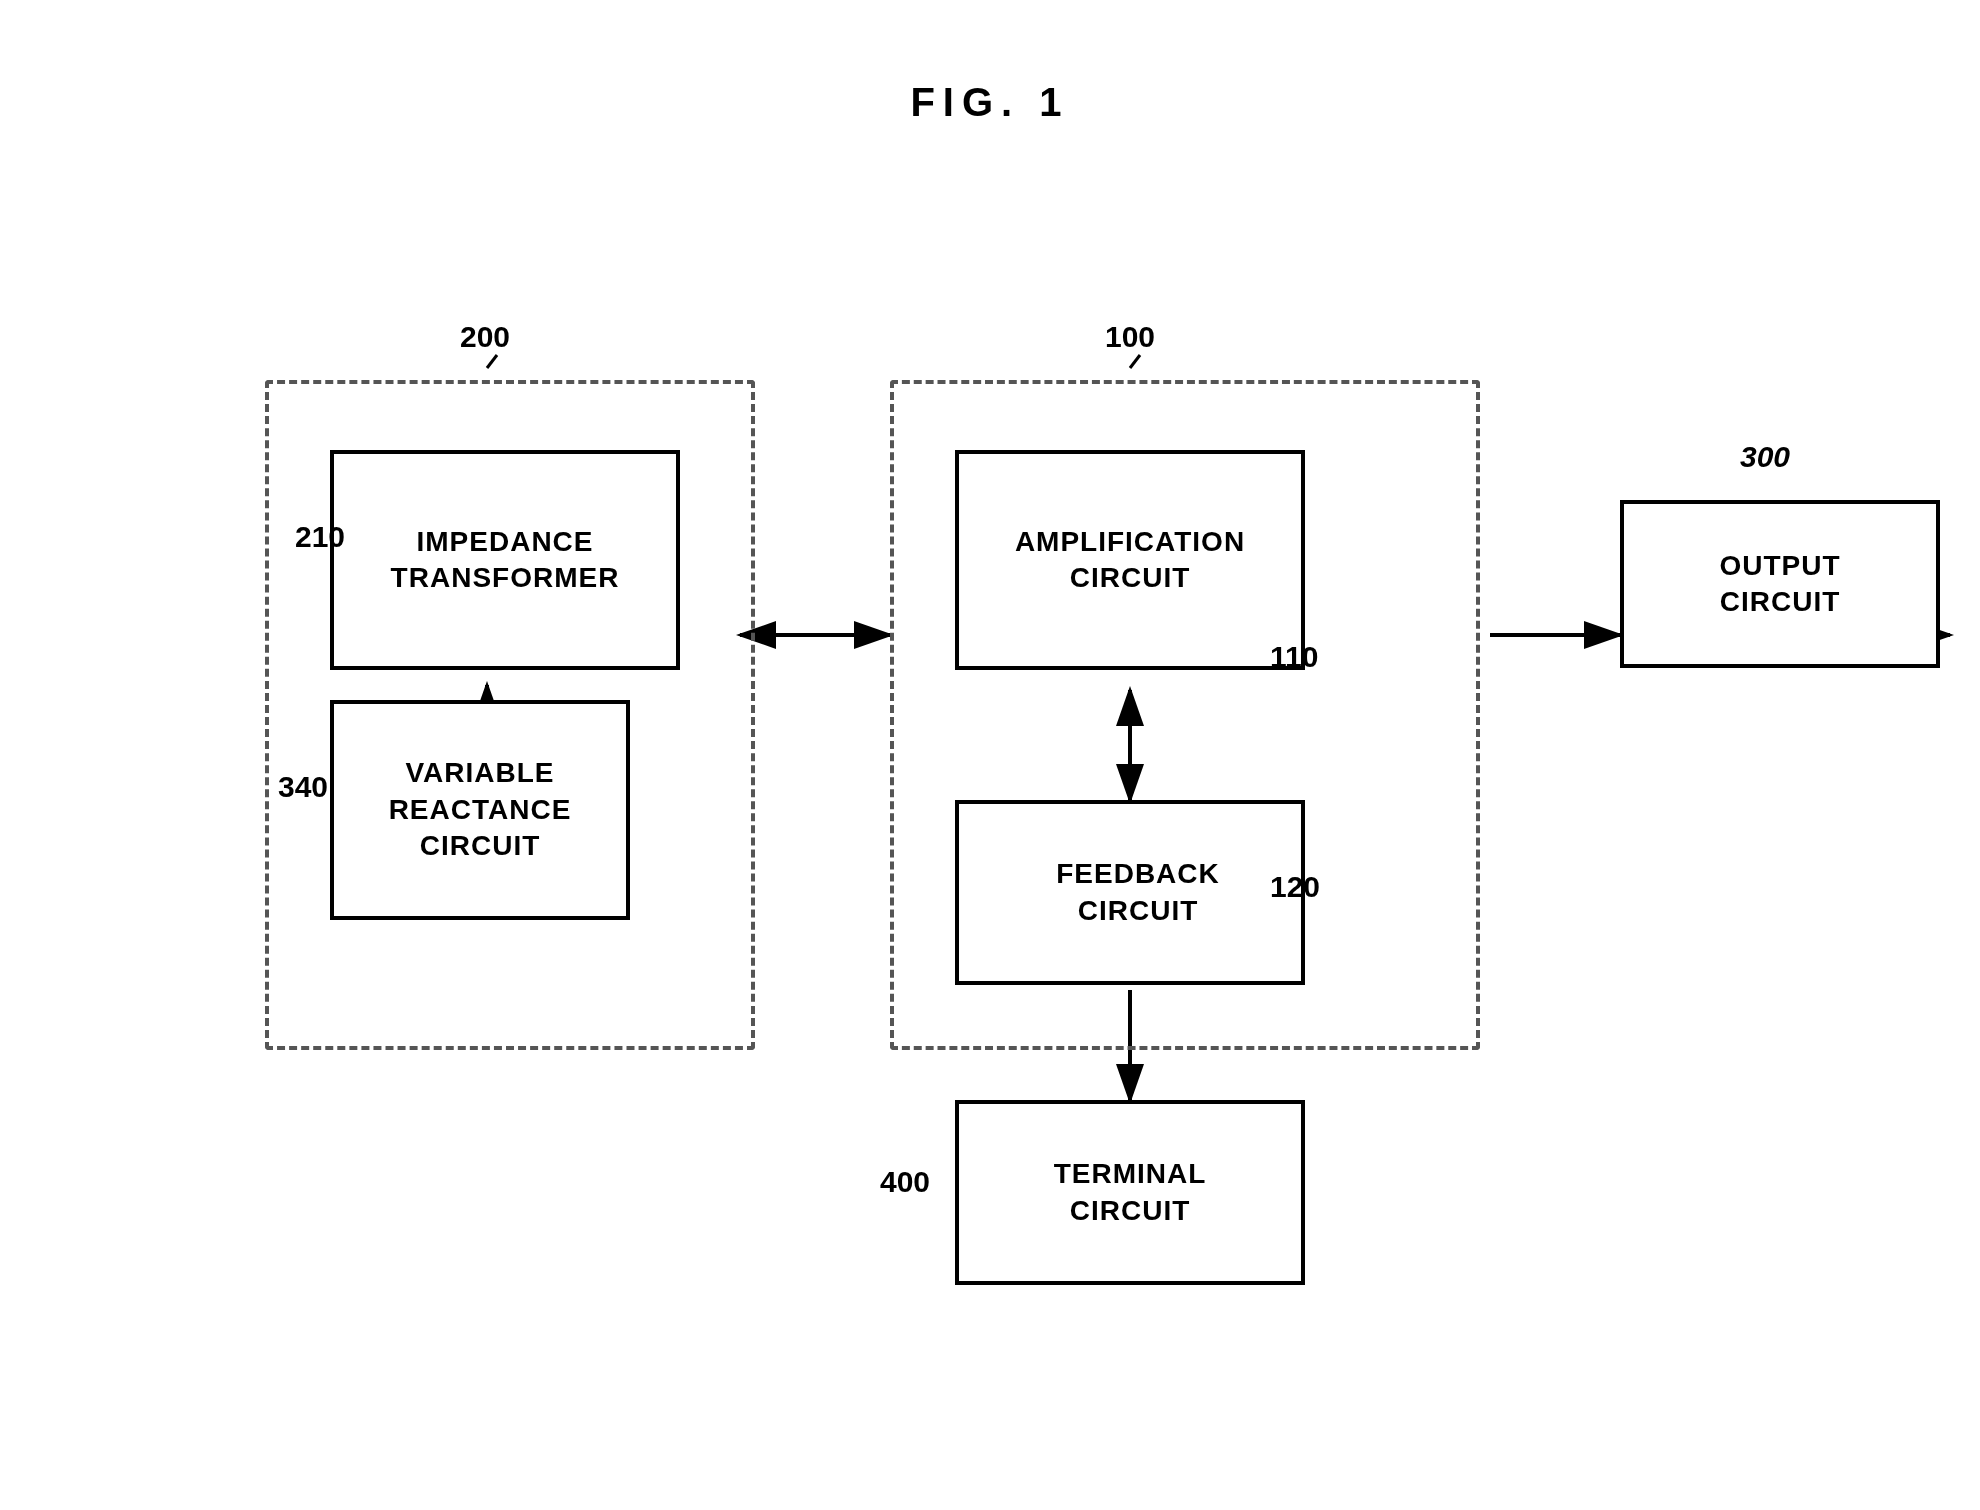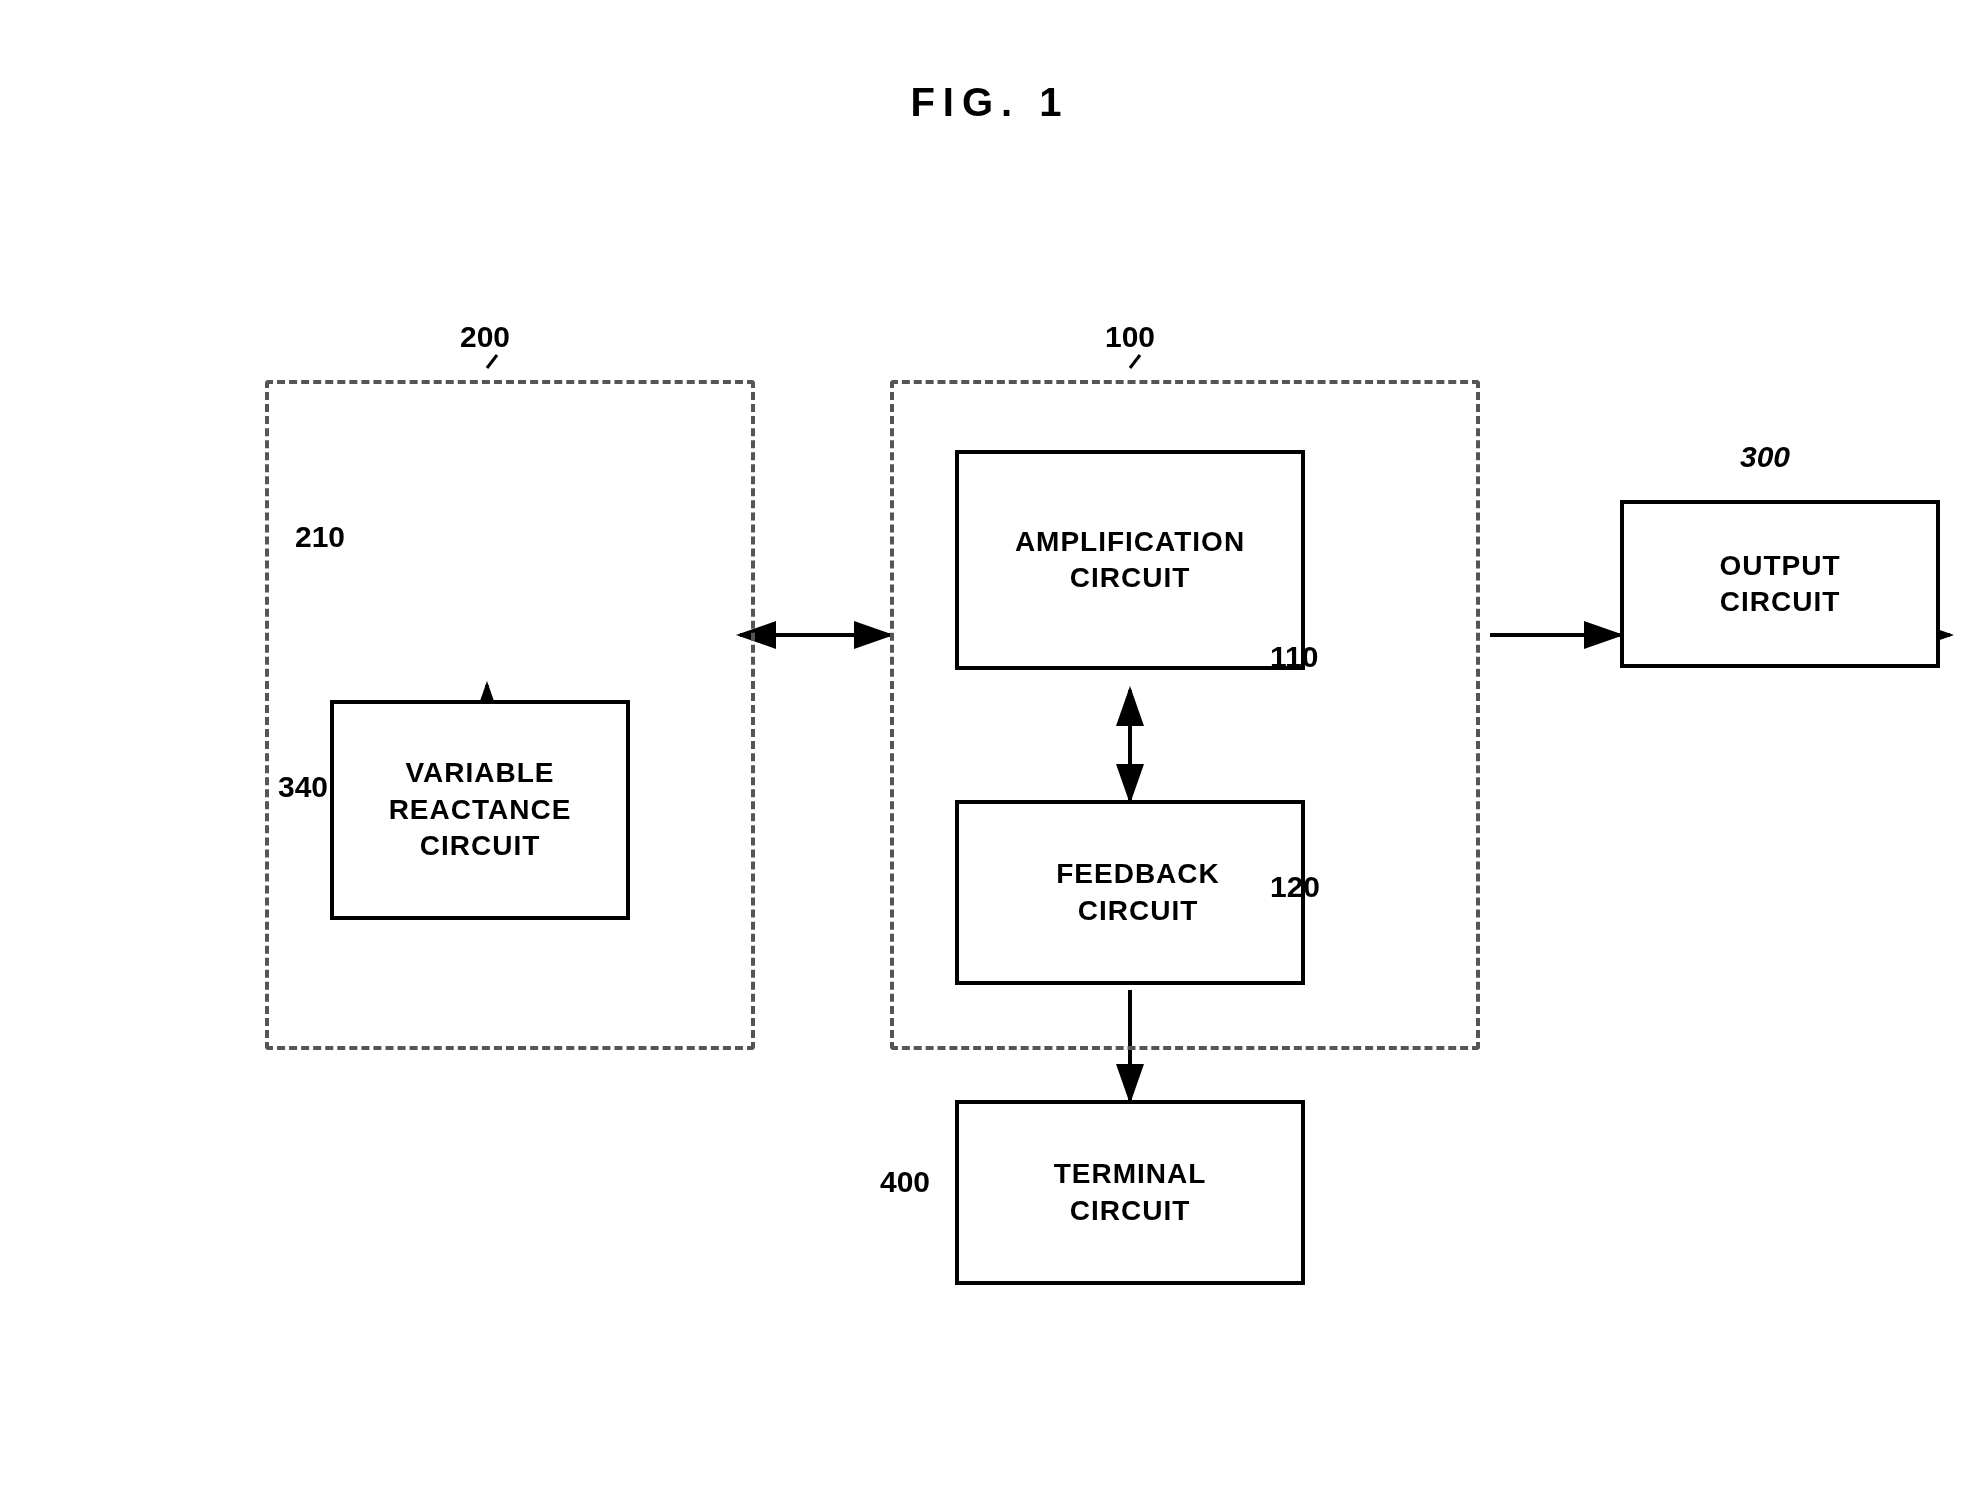--- a/index.html
+++ b/index.html
@@ -111,20 +111,24 @@
     <line x1="1130" y1="368" x2="1140" y2="355" stroke="#000" stroke-width="3"></line>
 
   </svg>
 
   <div class="dashed-box" style="left: 265px; top: 380px; width: 490px; height: 670px;">
   </div>
 
   <div class="dashed-box" style="left: 890px; top: 380px; width: 590px; height: 670px;">
   </div>
 
+  <div class="solid-box" style="left: 330px; top: 450px; width: 350px; height: 220px;">
+    <span class="box-label" style="white-space: pre-line;">IMPEDANCE
+TRANSFORMER</span>
+  </div>
 
   <div class="solid-box" style="left: 330px; top: 700px; width: 300px; height: 220px;">
     <span class="box-label" style="white-space: pre-line;">VARIABLE
 REACTANCE
 CIRCUIT</span>
   </div>
 
   <div class="solid-box" style="left: 955px; top: 450px; width: 350px; height: 220px;">
     <span class="box-label" style="white-space: pre-line;">AMPLIFICATION
 CIRCUIT</span>

